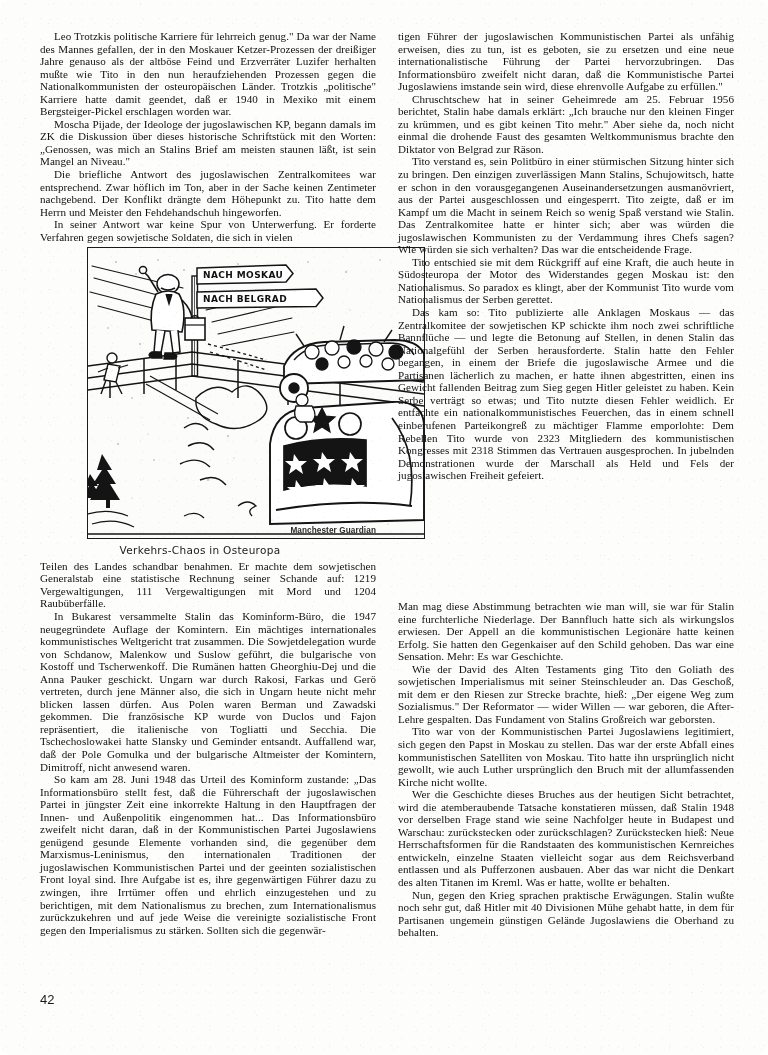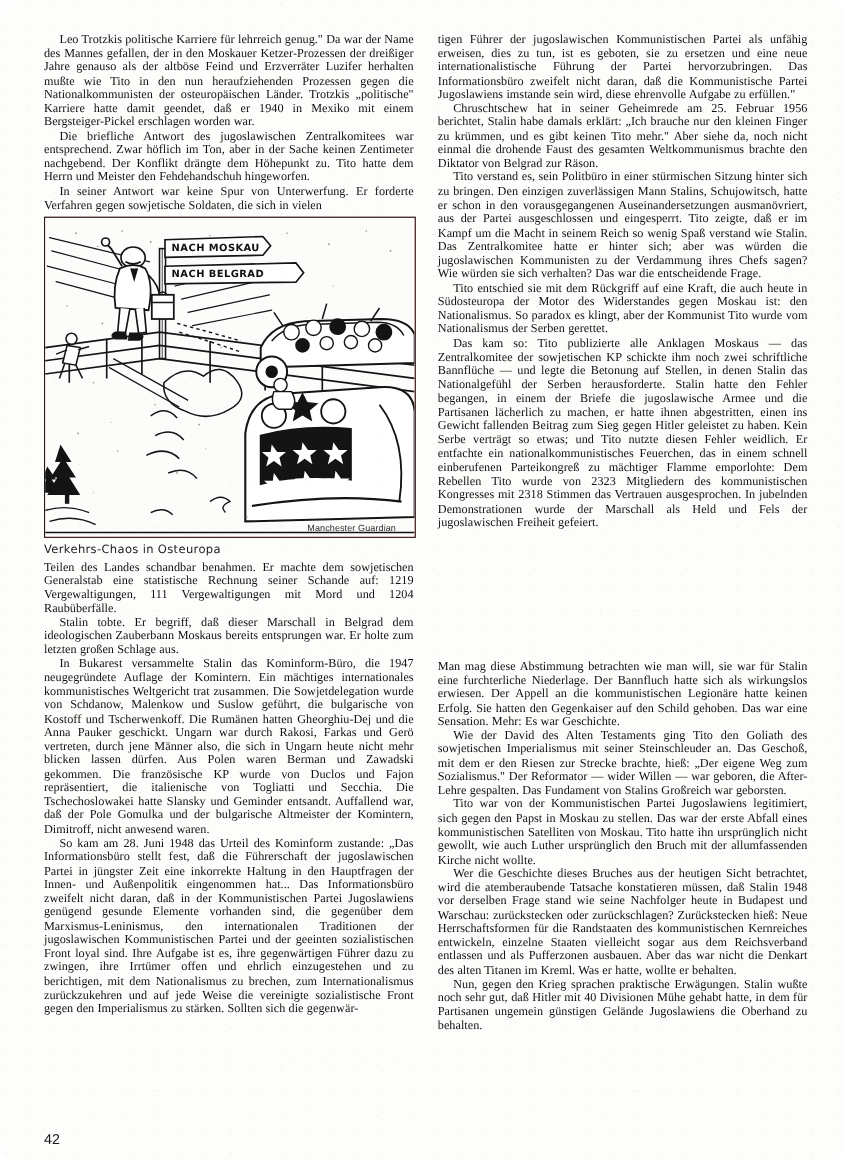--- a/index.html
+++ b/index.html
@@ -50,60 +50,62 @@
   
   .cartoon-wrap {
     margin: 4px 0 0 0;
     width: 336px;
   }
   .cartoon-frame {
     position: relative;
     width: 336px;
     height: 290px;
     border: 1.3px solid #1a1a1a;
-    background: #fca5a5;
+    background: #c4b5fd;
     overflow: hidden;
+    margin-left: 47px;
   }
   .cartoon-caption {
     font-family: "DejaVu Sans", sans-serif;
     font-size: 10.5px;
     text-align: center;
     margin-top: 5px;
     letter-spacing: 0.3px;
     color: #1b1b1b;
   }
   .credit {
     position: absolute;
-    right: 16px;
+    right: 0px;
     top: -13px;
     font-family: "Liberation Sans", sans-serif;
     font-size: 8.2px;
     color: #2a2a2a;
     letter-spacing: 0.1px;
+    font-weight: bold;
   }
   .caption-row {
     position: relative;
     width: 336px;
     height: 18px;
   }
   .caption-center {
     position: absolute;
     left: 0; right: 16px;
-    text-align: left;
+    text-align: center;
   }
   .sign-text {
     font-family: "DejaVu Sans", sans-serif;
     font-weight: bold;
     font-size: 9px;
     letter-spacing: 0.4px;
   }
   .page-number {
     position: absolute;
     left: 40px;
-    top: 1028px;
+    top: 992px;
     font-family: "Liberation Sans", sans-serif;
     font-size: 13px;
     color: #1a1a1a;
   }
   .noise {
     position: absolute;
     inset: 0;
     pointer-events: none;
     opacity: 0.10;
     background-image:
@@ -117,20 +119,21 @@
 </head>
 <body>
 
 <div class="page">
 
   <div class="columns">
 
     <div class="col">
 
       <p class="para">Leo Trotzkis politische Karriere für lehrreich genug." Da war der Name des Mannes gefallen, der in den Moskauer Ketzer-Prozessen der dreißiger Jahre genauso als der altböse Feind und Erzverräter Luzifer herhalten mußte wie Tito in den nun heraufziehenden Prozessen gegen die Nationalkommunisten der osteuropäischen Länder. Trotzkis „politische" Karriere hatte damit geendet, daß er 1940 in Mexiko mit einem Bergsteiger-Pickel erschlagen worden war.</p>
+      <p class="para">Moscha Pijade, der Ideologe der jugoslawischen KP, begann damals im ZK die Diskussion über dieses historische Schriftstück mit den Worten: „Genossen, was mich an Stalins Brief am meisten staunen läßt, ist sein Mangel an Niveau."</p>
       <p class="para">Die briefliche Antwort des jugoslawischen Zentralkomitees war entsprechend. Zwar höflich im Ton, aber in der Sache keinen Zentimeter nachgebend. Der Konflikt drängte dem Höhepunkt zu. Tito hatte dem Herrn und Meister den Fehdehandschuh hingeworfen.</p>
       <p class="para">In seiner Antwort war keine Spur von Unterwerfung. Er forderte Verfahren gegen sowjetische Soldaten, die sich in vielen</p>
 
       <div class="cartoon-wrap">
         <div class="cartoon-frame">
           <svg viewBox="0 0 336 290" width="336" height="290">
             <rect x="0" y="0" width="336" height="290" fill="#fcfcfa"></rect>
 
             <g stroke="#141414" stroke-width="1.1" fill="none" stroke-linecap="round">
               <line x1="4" y1="18" x2="95" y2="40"></line>
@@ -331,21 +334,20 @@
         </div>
 
         <div class="caption-row">
           <div class="cartoon-caption caption-center">Verkehrs-Chaos in Osteuropa</div>
           <div class="credit">Manchester Guardian</div>
         </div>
       </div>
 
       <div class="gap"></div>
       <p class="para noindent">Teilen des Landes schandbar benahmen. Er machte dem sowjetischen Generalstab eine statistische Rechnung seiner Schande auf: 1219 Vergewaltigungen, 111 Vergewaltigungen mit Mord und 1204 Raubüberfälle.</p>
-      <p class="para">Stalin tobte. Er begriff, daß dieser Marschall in Belgrad dem ideologischen Zauberbann Moskaus bereits entsprungen war. Er holte zum letzten großen Schlage aus.</p>
       <p class="para">In Bukarest versammelte Stalin das Kominform-Büro, die 1947 neugegründete Auflage der Komintern. Ein mächtiges internationales kommunistisches Weltgericht trat zusammen. Die Sowjetdelegation wurde von Schdanow, Malenkow und Suslow geführt, die bulgarische von Kostoff und Tscherwenkoff. Die Rumänen hatten Gheorghiu-Dej und die Anna Pauker geschickt. Ungarn war durch Rakosi, Farkas und Gerö vertreten, durch jene Männer also, die sich in Ungarn heute nicht mehr blicken lassen dürfen. Aus Polen waren Berman und Zawadski gekommen. Die französische KP wurde von Duclos und Fajon repräsentiert, die italienische von Togliatti und Secchia. Die Tschechoslowakei hatte Slansky und Geminder entsandt. Auffallend war, daß der Pole Gomulka und der bulgarische Altmeister der Komintern, Dimitroff, nicht anwesend waren.</p>
       <p class="para">So kam am 28. Juni 1948 das Urteil des Kominform zustande: „Das Informationsbüro stellt fest, daß die Führerschaft der jugoslawischen Partei in jüngster Zeit eine inkorrekte Haltung in den Hauptfragen der Innen- und Außenpolitik eingenommen hat... Das Informationsbüro zweifelt nicht daran, daß in der Kommunistischen Partei Jugoslawiens genügend gesunde Elemente vorhanden sind, die gegenüber dem Marxismus-Leninismus, den internationalen Traditionen der jugoslawischen Kommunistischen Partei und der geeinten sozialistischen Front loyal sind. Ihre Aufgabe ist es, ihre gegenwärtigen Führer dazu zu zwingen, ihre Irrtümer offen und ehrlich einzugestehen und zu berichtigen, mit dem Nationalismus zu brechen, zum Internationalismus zurückzukehren und auf jede Weise die vereinigte sozialistische Front gegen den Imperialismus zu stärken. Sollten sich die gegenwär-</p>
 
     </div>
 
     <div class="col">
 
       <p class="para noindent">tigen Führer der jugoslawischen Kommunistischen Partei als unfähig erweisen, dies zu tun, ist es geboten, sie zu ersetzen und eine neue internationalistische Führung der Partei hervorzubringen. Das Informationsbüro zweifelt nicht daran, daß die Kommunistische Partei Jugoslawiens imstande sein wird, diese ehrenvolle Aufgabe zu erfüllen."</p>
       <p class="para">Chruschtschew hat in seiner Geheimrede am 25. Februar 1956 berichtet, Stalin habe damals erklärt: „Ich brauche nur den kleinen Finger zu krümmen, und es gibt keinen Tito mehr." Aber siehe da, noch nicht einmal die drohende Faust des gesamten Weltkommunismus brachte den Diktator von Belgrad zur Räson.</p>
       <p class="para">Tito verstand es, sein Politbüro in einer stürmischen Sitzung hinter sich zu bringen. Den einzigen zuverlässigen Mann Stalins, Schujowitsch, hatte er schon in den vorausgegangenen Auseinandersetzungen ausmanövriert, aus der Partei ausgeschlossen und eingesperrt. Tito zeigte, daß er im Kampf um die Macht in seinem Reich so wenig Spaß verstand wie Stalin. Das Zentralkomitee hatte er hinter sich; aber was würden die jugoslawischen Kommunisten zu der Verdammung ihres Chefs sagen? Wie würden sie sich verhalten? Das war die entscheidende Frage.</p>

